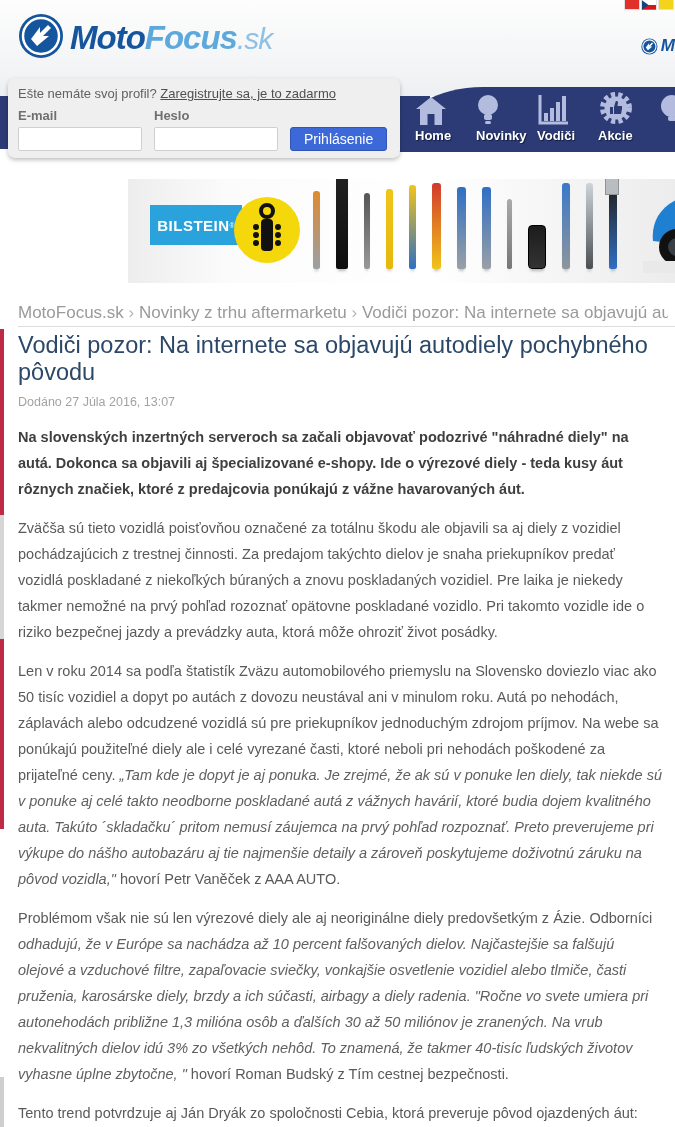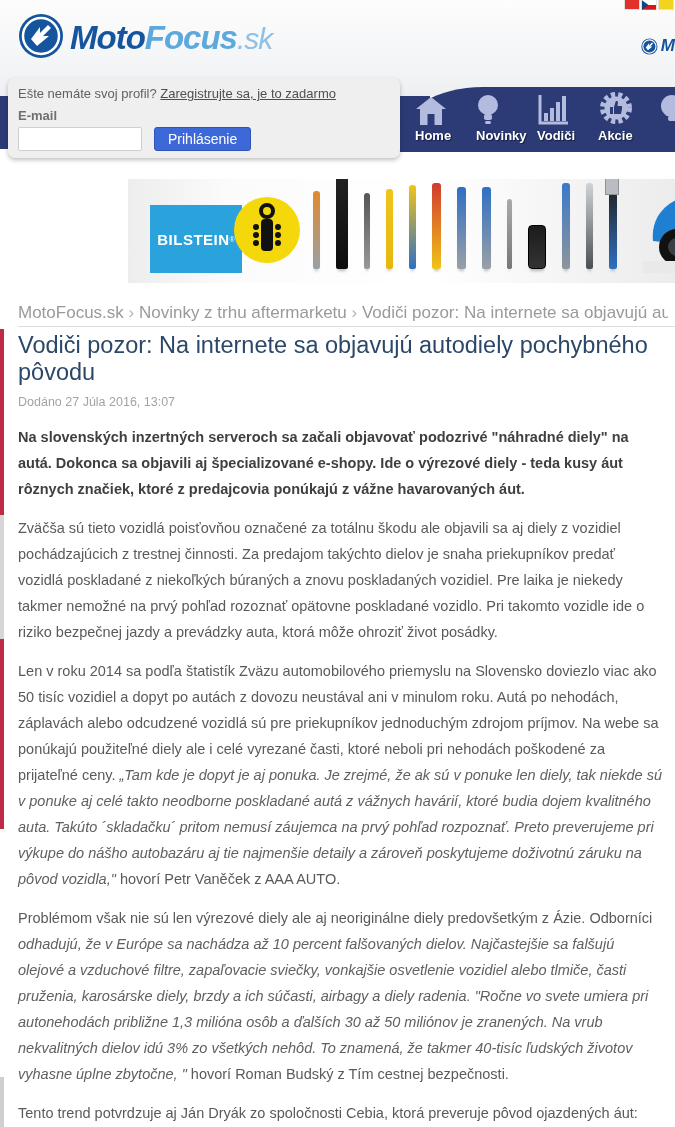--- a/index.html
+++ b/index.html
@@ -39,21 +39,21 @@
   .login-line a{color:#4f4f4f;text-decoration:underline;cursor:pointer;}
   .login-fields{display:flex;align-items:flex-end;margin-top:7px;gap:12px;}
   .field{display:flex;flex-direction:column;}
   .field label{font-size:13px;font-weight:bold;color:#6f6f6f;margin-bottom:4px;}
   .field input{width:118px;height:20px;border:1px solid #cfcfcf;background:#fff;border-radius:2px;}
   .login-btn{height:24px;padding:0 13px;background:#3d68d8;border:1px solid #2f55b8;border-radius:3px;
     color:#fff;font-size:14px;cursor:pointer;margin-bottom:0;}
   
   .banner{position:absolute;left:128px;top:179px;width:547px;height:104px;overflow:hidden;
     background:linear-gradient(90deg,#ededed 0%,#fbfbfb 18%,#ffffff 55%,#ececec 100%);cursor:pointer;}
-  .bil-rect{position:absolute;left:22px;top:26px;width:92px;height:68px;background:#2aa2db;
+  .bil-rect{position:absolute;left:22px;top:26px;width:92px;height:40px;background:#2aa2db;
     display:flex;align-items:center;justify-content:center;}
   .bil-word{color:#fff;font-weight:bold;font-size:15px;letter-spacing:.5px;}
   .bil-reg{color:#fff;font-size:7px;vertical-align:super;}
   .bil-circle{position:absolute;left:106px;top:18px;width:66px;height:66px;border-radius:50%;
     background:#f4d80c;display:flex;align-items:center;justify-content:center;}
   .products{position:absolute;left:185px;right:58px;top:10px;bottom:14px;
     display:flex;align-items:flex-end;justify-content:space-between;}
   .shock{border-radius:3px 3px 2px 2px;box-shadow:0 4px 3px -2px rgba(0,0,0,.25);}
   .shock.box{border-radius:4px;border:1px solid #000;}
   .car-frag{position:absolute;right:-14px;bottom:6px;}
@@ -167,20 +167,24 @@
     </div>
   </div>
 
 <div class="login">
   <div class="login-line"><span>Ešte nemáte svoj profil? </span><a>Zaregistrujte sa, je to zadarmo</a></div>
   <div class="login-fields">
     <div class="field">
       <label>E-mail</label>
       <input type="text" value="" style="">
     </div>
+    <div class="field">
+      <label>Heslo</label>
+      <input type="password" value="" style="">
+    </div>
     <button class="login-btn">Prihlásenie</button>
   </div>
 </div>
 
 <div class="banner">
   <div class="bil-rect">
     <span class="bil-word">BILSTEIN</span>
       <span class="bil-reg">®</span>
   </div>
   <div class="bil-circle">

